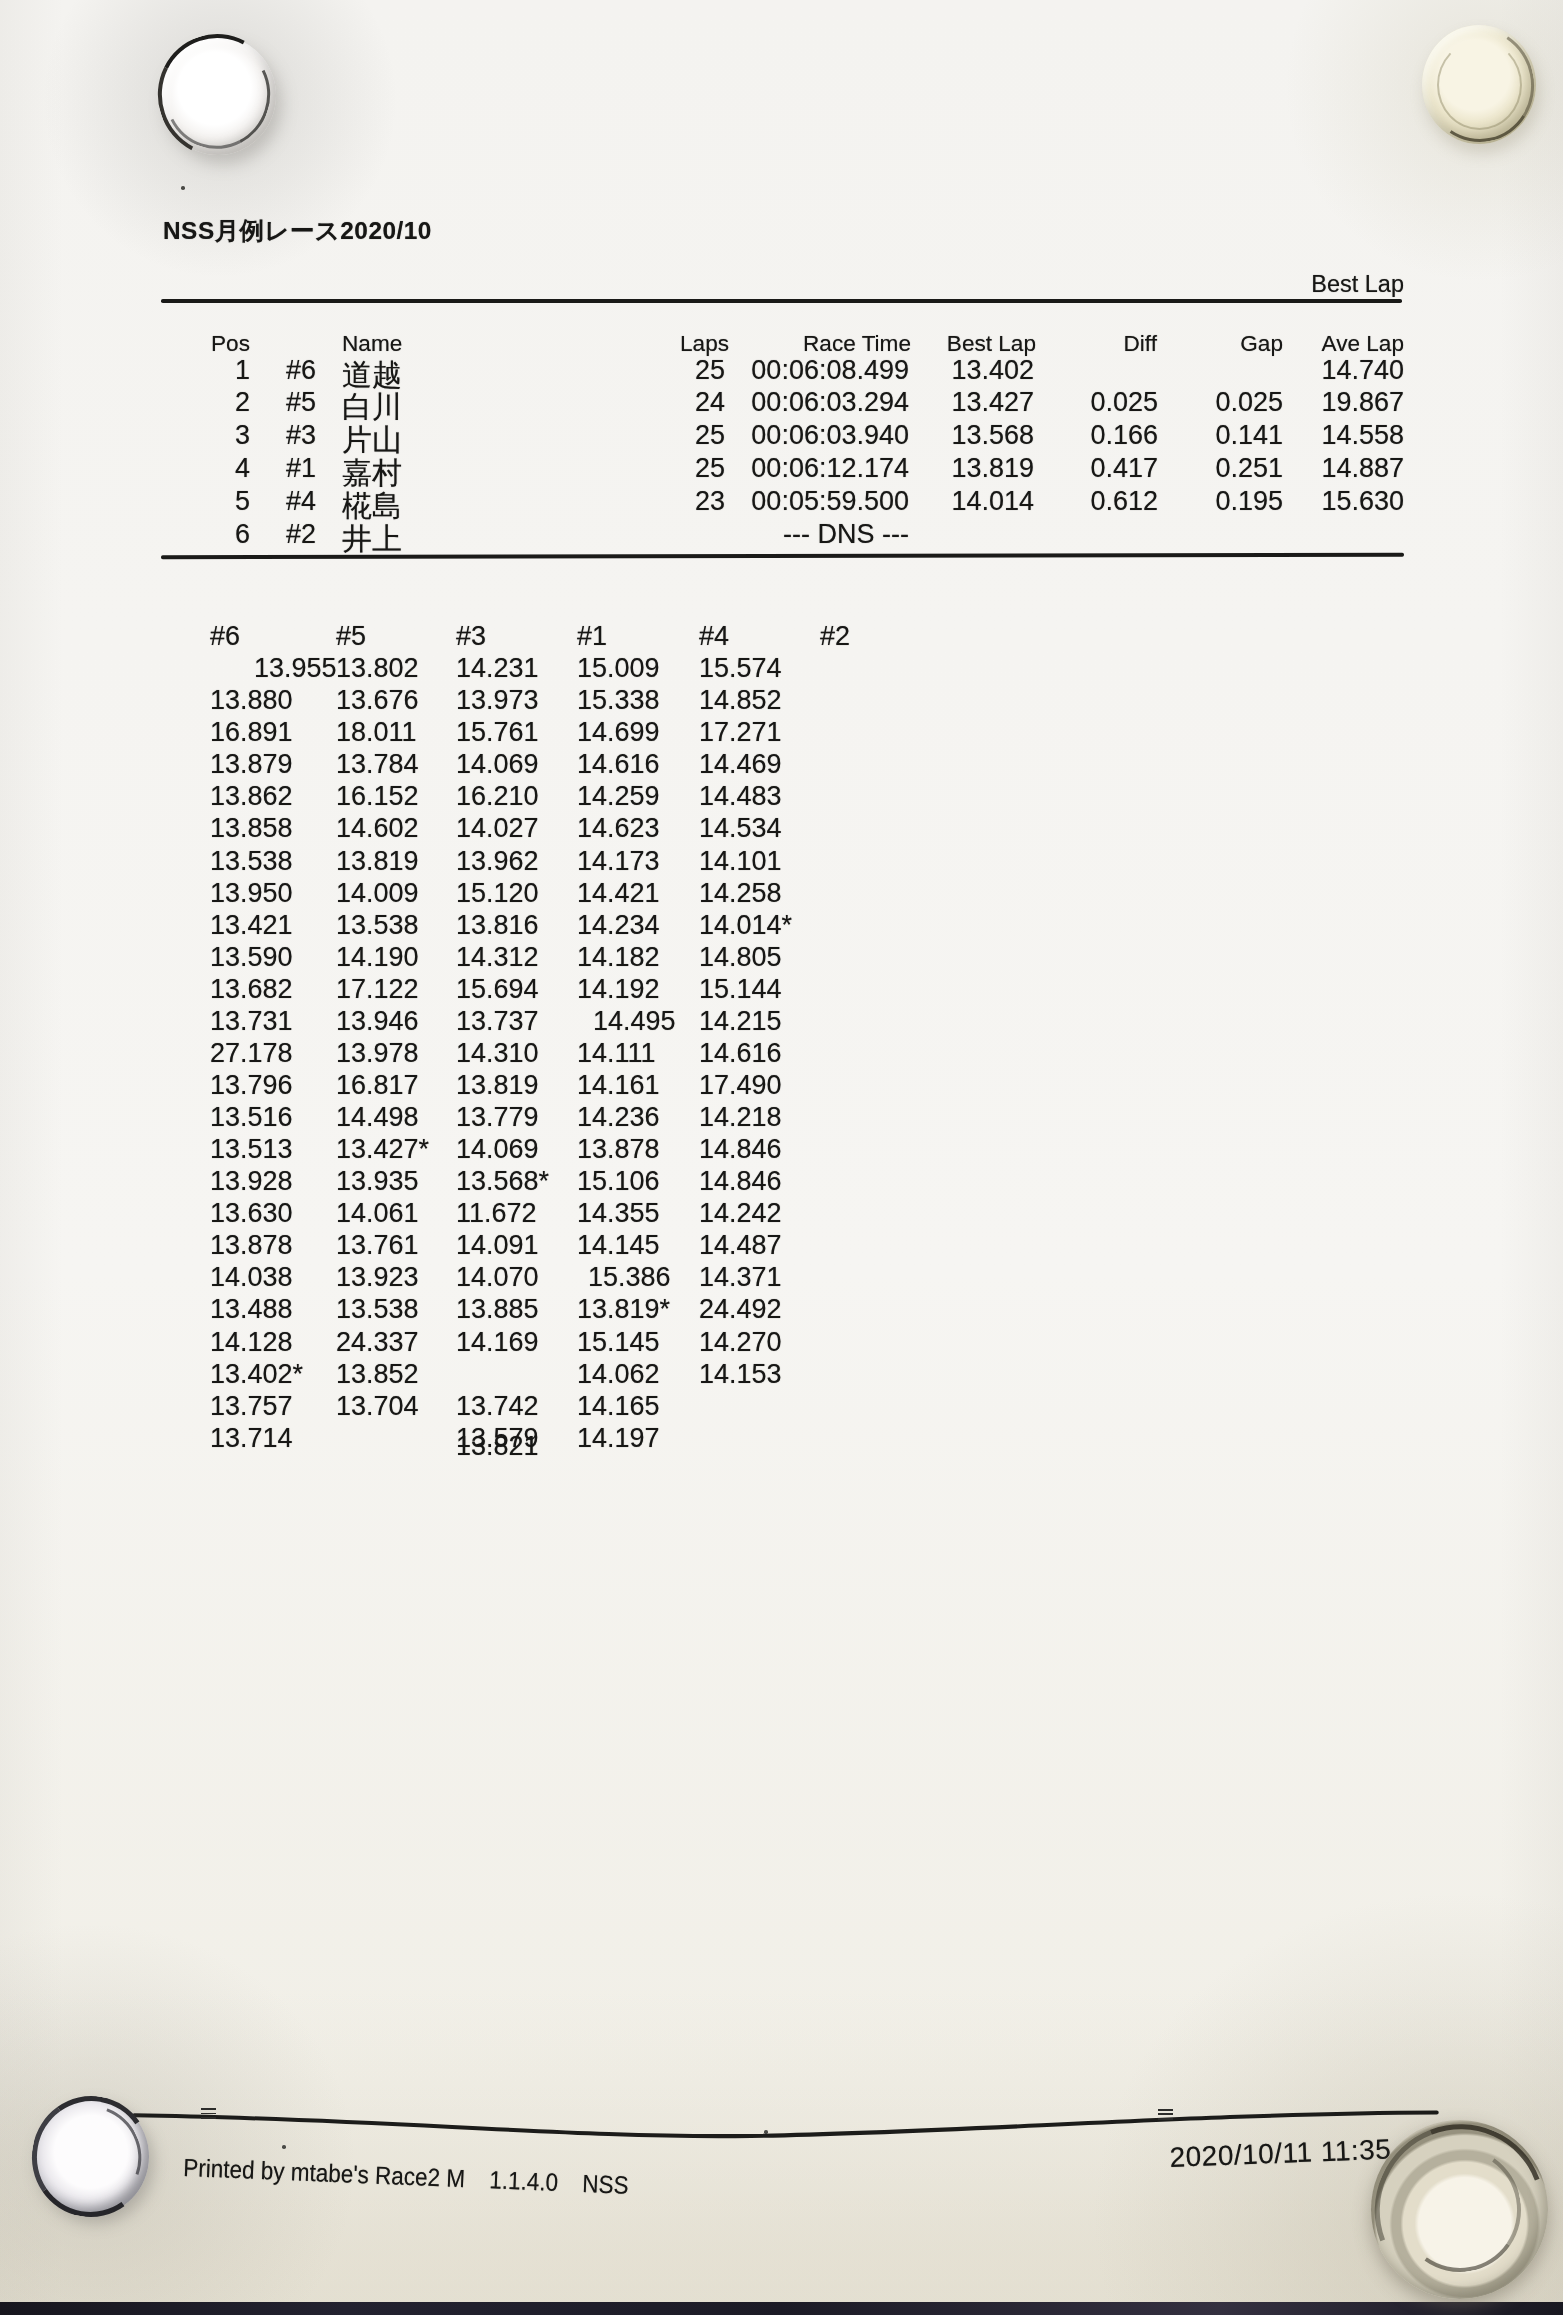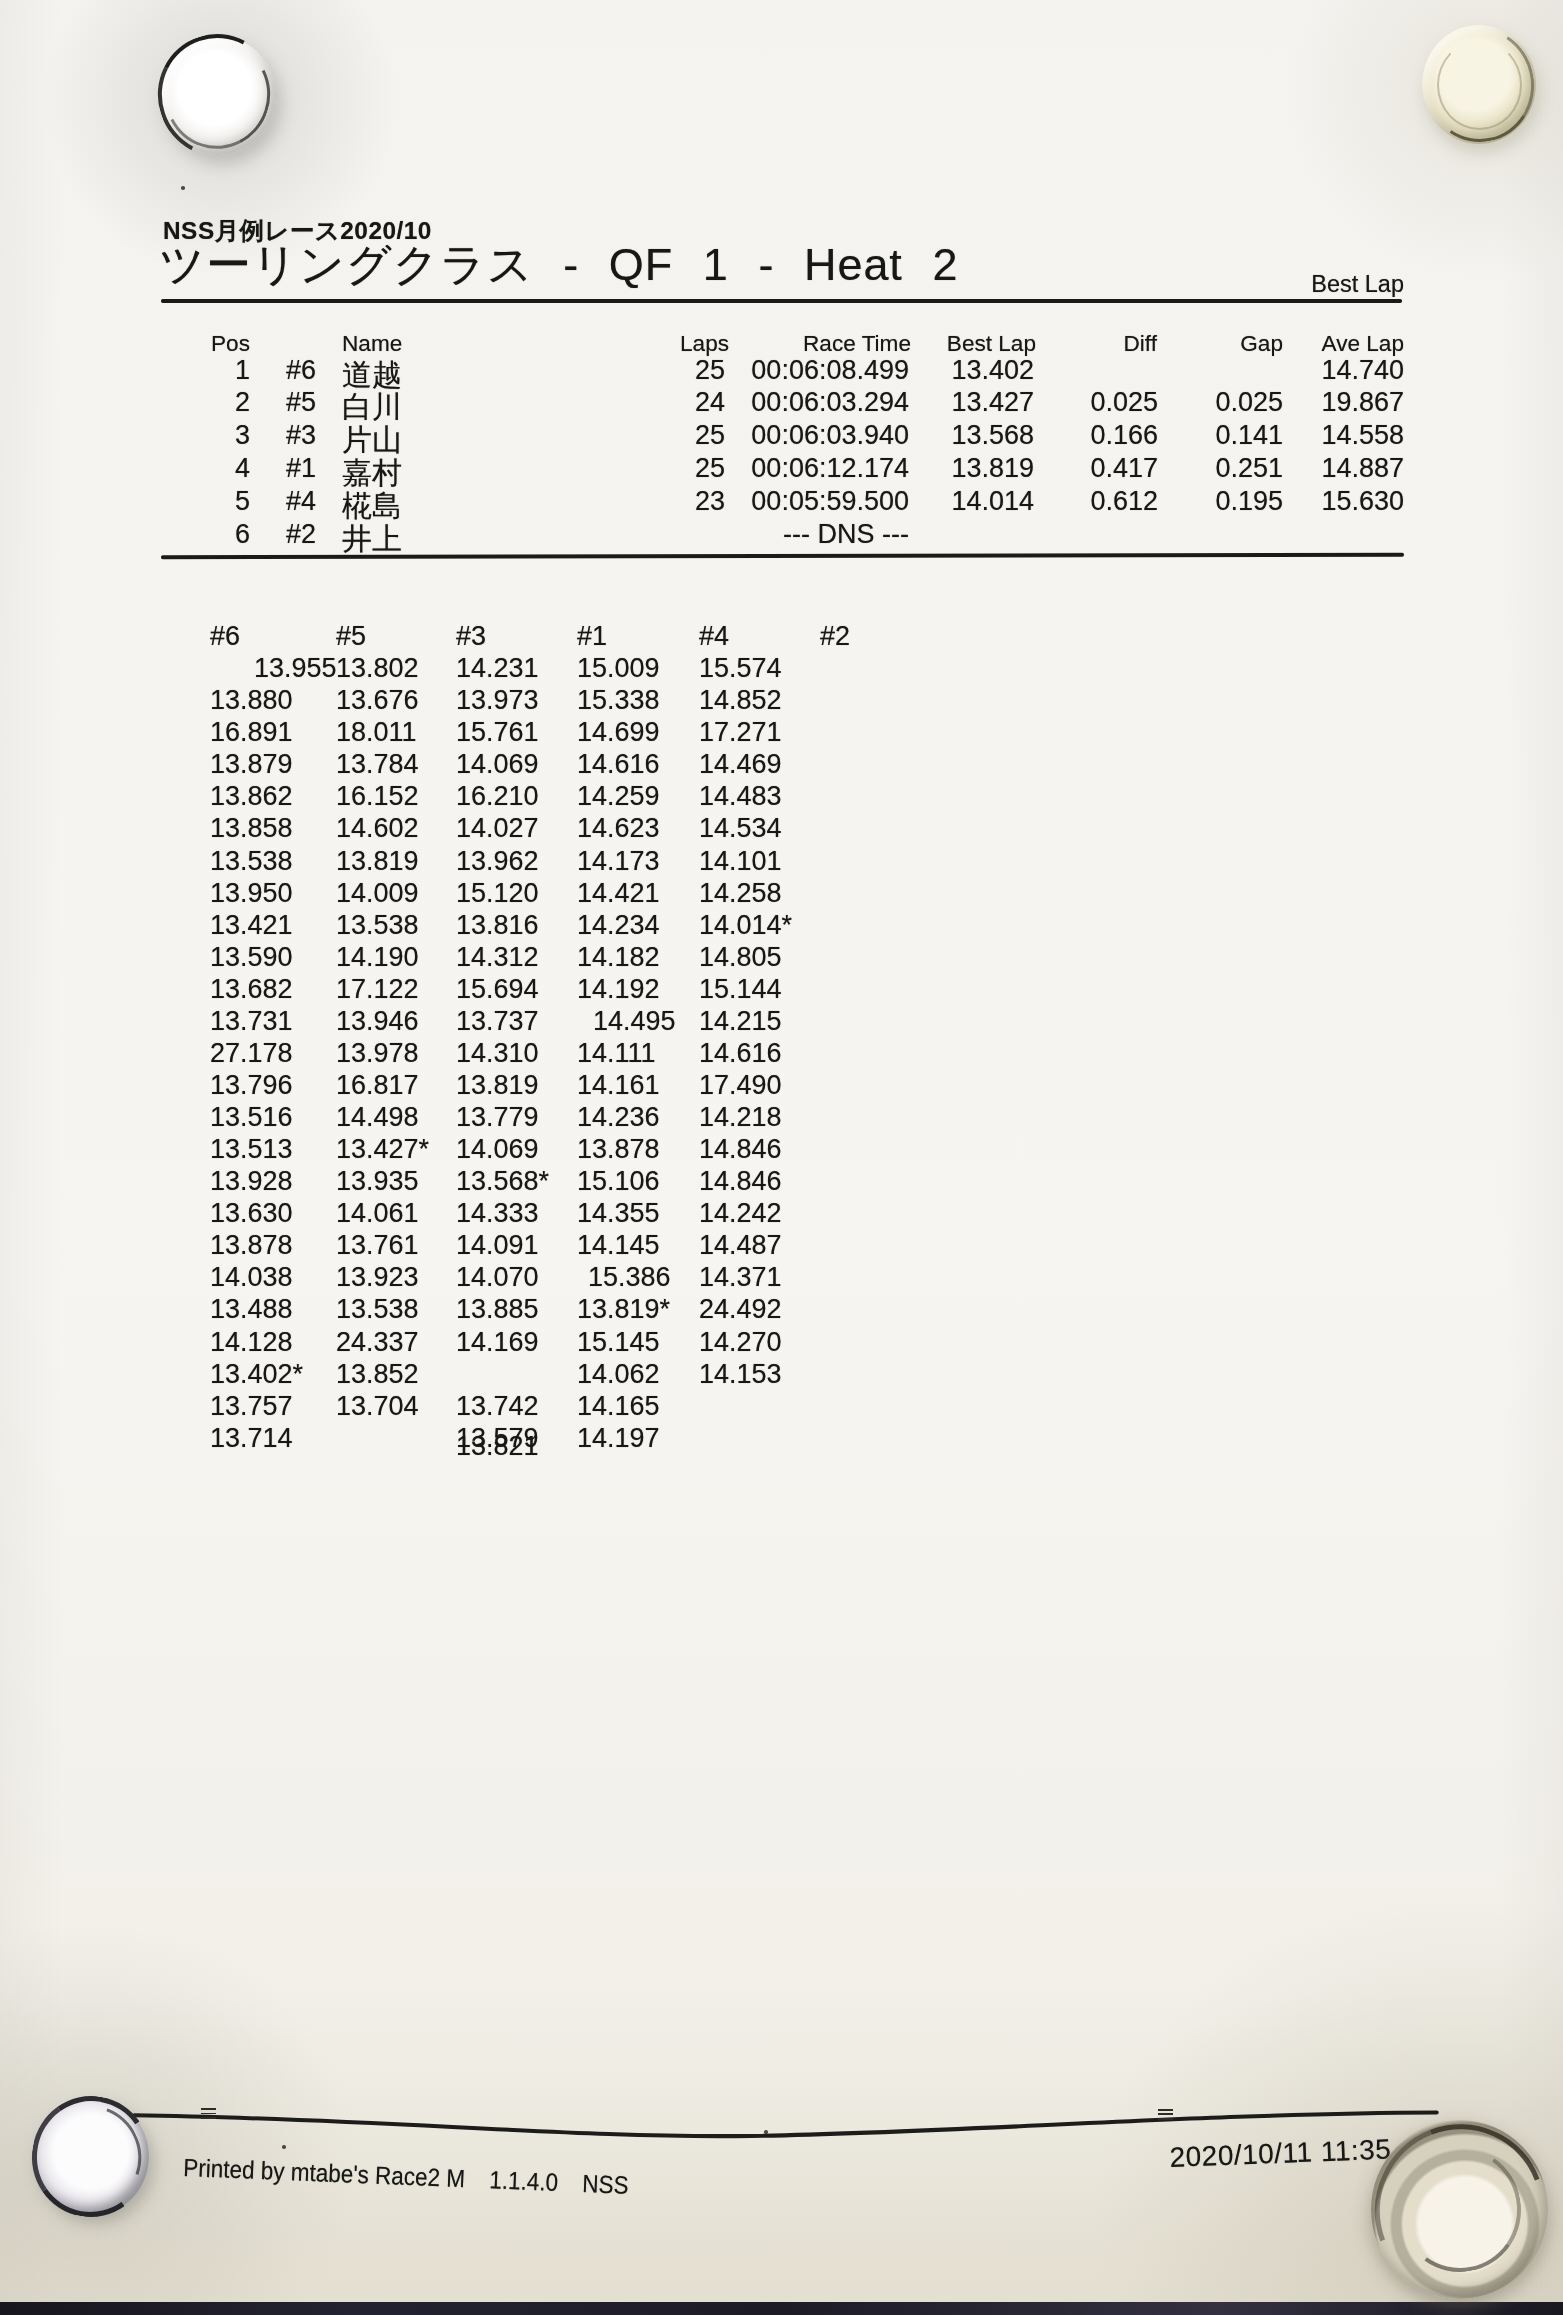--- a/index.html
+++ b/index.html
@@ -62,21 +62,20 @@
     background:linear-gradient(90deg,#17161e 0%,#232230 22%,#1c1b26 50%,#343040 78%,#191821 100%);}
 </style>
 </head>
 <body>
 
 <div class="page">
 
   <div class="abs shading"></div>
 
   <div class="abs ink subtitle">NSS月例レース2020/10</div>
-  <div class="abs ink title">ツーリングクラス - QF 1 - Heat 2</div>
   <div class="abs ink corner-label">Best Lap</div>
   <div class="abs rule rule-title"></div>
 
   <div id="dyn" class="abs" style="left:0;top:0;width:1563px;height:2316px;">
       <span class="abs ink rhead" style="top: 331px; left: 211px;">Pos</span>
       <span class="abs ink rhead" style="top: 331px; left: 342px;">Name</span>
       <span class="abs ink rhead" style="top: 331px; right: 834px;">Laps</span>
       <span class="abs ink rhead" style="top: 331px; right: 652px;">Race Time</span>
       <span class="abs ink rhead" style="top: 331px; right: 527px;">Best Lap</span>
       <span class="abs ink rhead" style="top: 331px; right: 406px;">Diff</span>
@@ -194,21 +193,21 @@
       <span class="abs ink rval" style="left: 456px; top: 878px;">15.120</span>
       <span class="abs ink rval" style="left: 456px; top: 910px;">13.816</span>
       <span class="abs ink rval" style="left: 456px; top: 942px;">14.312</span>
       <span class="abs ink rval" style="left: 456px; top: 974px;">15.694</span>
       <span class="abs ink rval" style="left: 456px; top: 1006px;">13.737</span>
       <span class="abs ink rval" style="left: 456px; top: 1038px;">14.310</span>
       <span class="abs ink rval" style="left: 456px; top: 1070px;">13.819</span>
       <span class="abs ink rval" style="left: 456px; top: 1102px;">13.779</span>
       <span class="abs ink rval" style="left: 456px; top: 1134px;">14.069</span>
       <span class="abs ink rval" style="left: 456px; top: 1166px;">13.568*</span>
-      <span class="abs ink rval" style="left: 456px; top: 1198px;">14.333</span>
+      <span class="abs ink rval" style="left: 456px; top: 1198px;">11.672</span>
       <span class="abs ink rval" style="left: 456px; top: 1230px;">14.091</span>
       <span class="abs ink rval" style="left: 456px; top: 1262px;">14.070</span>
       <span class="abs ink rval" style="left: 456px; top: 1294px;">13.885</span>
       <span class="abs ink rval" style="left: 456px; top: 1327px;">14.169</span>
       <span class="abs ink rval" style="left: 456px; top: 1431px;">13.821</span>
       <span class="abs ink rval" style="left: 456px; top: 1391px;">13.742</span>
       <span class="abs ink rval" style="left: 456px; top: 1423px;">13.579</span>
       <span class="abs ink rval" style="left: 577px; top: 653px;">15.009</span>
       <span class="abs ink rval" style="left: 577px; top: 685px;">15.338</span>
       <span class="abs ink rval" style="left: 577px; top: 717px;">14.699</span>

